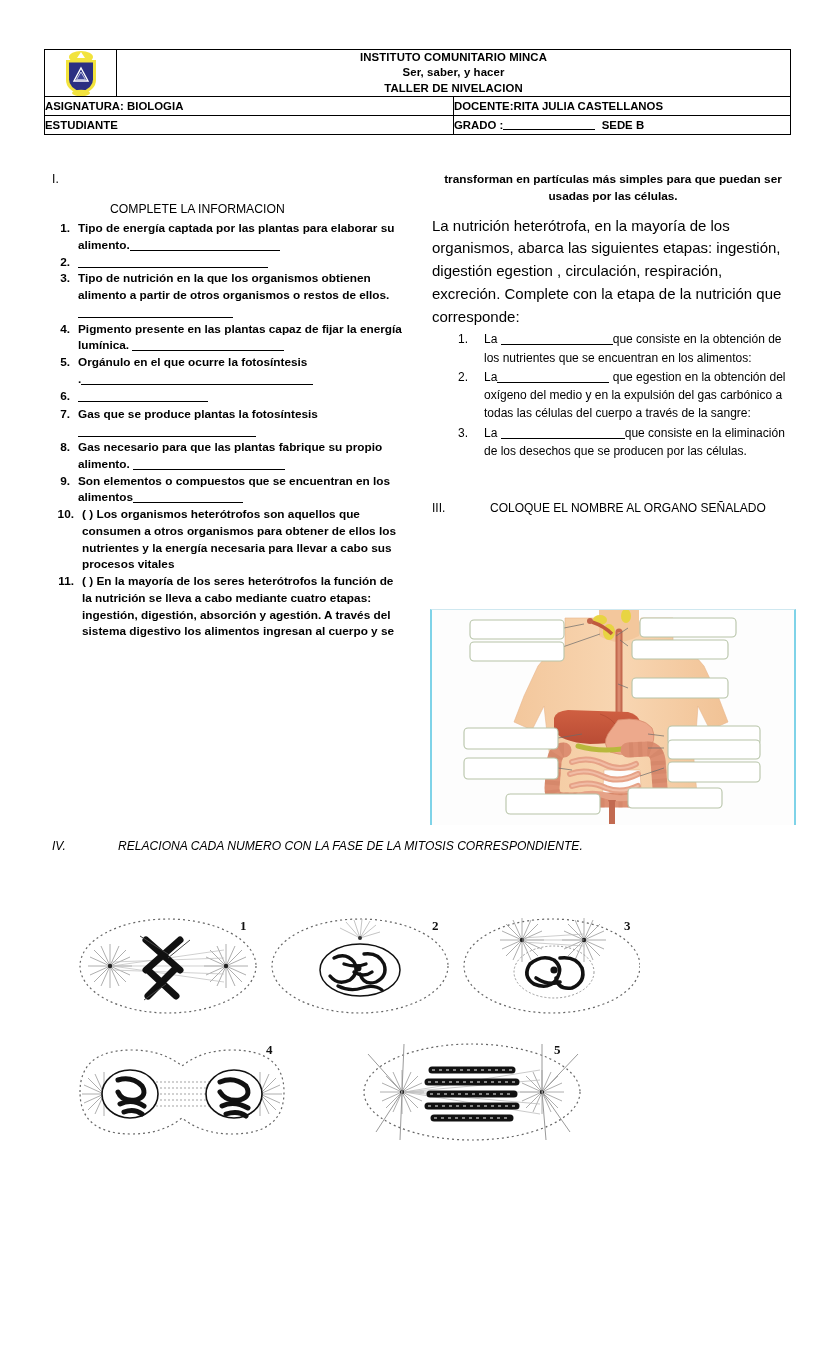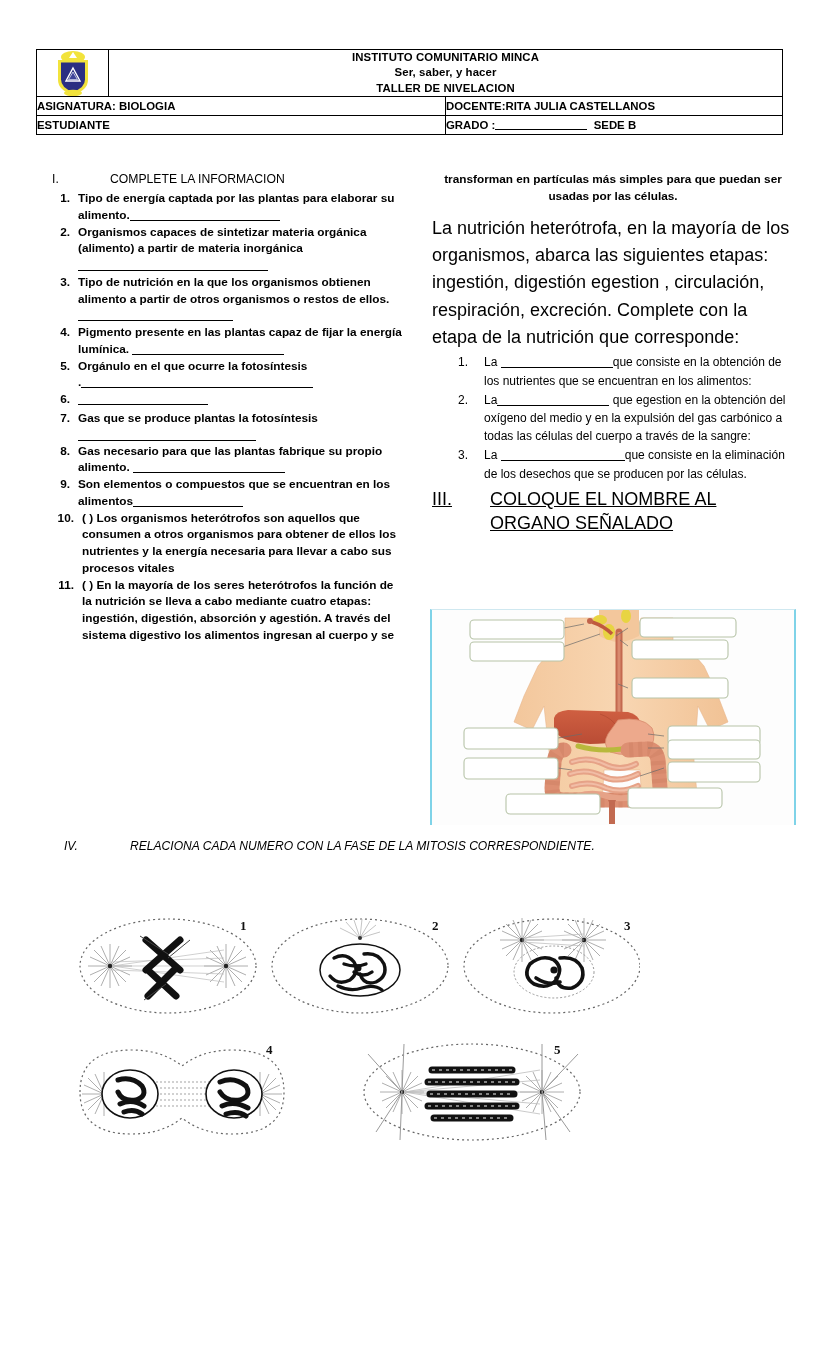--- a/index.html
+++ b/index.html
@@ -11,21 +11,21 @@
     width: 828px; height: 1363px;
     position: relative;
     font-family: "Liberation Sans", sans-serif;
     color: #000;
     overflow: hidden;
   }
 
   
   .hdr-table {
     position: absolute;
-    left: 36px; top: 49px;
+    left: 44px; top: 49px;
     width: 747px;
     border-collapse: collapse;
     table-layout: fixed;
   }
   .hdr-table td {
     border: 1.6px solid #000;
     padding: 0;
     vertical-align: middle;
   }
   .logo-cell {
@@ -70,21 +70,21 @@
   .col-left  { left: 52px;  top: 171px; width: 352px; }
   .col-right { left: 432px; top: 171px; width: 362px; }
 
   .sec-head {
     display: flex;
     font-weight: normal;
     font-size: 12.2px;
     margin-bottom: 2px;
   }
   .sec-head .rn { width: 58px; flex: 0 0 58px; }
-  .sec-head .tx { flex: 1; }
+  .sec-head .tx { flex: 1; margin-top: 30px; }
   .sec-head.bold .tx { font-weight: bold; }
 
   ol.qlist {
     list-style: none;
     margin: 0; padding: 0;
   }
   ol.qlist > li {
     display: flex;
     font-weight: bold;
     font-size: 11.8px;
@@ -106,21 +106,21 @@
   }
   .ul-block {
     display: block;
     border-bottom: 1.4px solid #000;
     height: 13px;
     margin-top: 1px;
   }
 
   .para {
     font-weight: normal;
-    font-size: 18px;
+    font-size: 15px;
     line-height: 1.52;
     margin: 10px 0 2px 0;
   }
 
   ol.rlist {
     list-style: none;
     margin: 0; padding: 0 0 0 26px;
     font-weight: normal;
     font-size: 12px;
     line-height: 1.52;
@@ -130,44 +130,43 @@
     margin-bottom: 1px;
   }
   ol.rlist > li .num {
     flex: 0 0 26px; width: 26px;
     text-align: left;
   }
   ol.rlist > li .body { flex: 1; }
 
   .sec3 {
     display: flex;
-    font-size: 18px;
-    margin-top: 4px;
-    text-decoration: underline;
+    font-size: 12px;
+    margin-top: 40px;
   }
   .sec3 .rn { flex: 0 0 58px; width: 58px; }
   .sec3 .tx { flex: 1; line-height: 1.35; }
 
   
   .diagram {
     position: absolute;
     left: 430px; top: 609px;
     width: 366px; height: 216px;
     background: #fdfdfd;
     border-left: 2px solid #7fd3e8;
     border-top: 1px solid #cfe8f0;
     border-right: 2px solid #7fd3e8;
     overflow: hidden;
   }
   .diagram svg { display: block; }
 
   
   .sec4 {
     position: absolute;
-    left: 64px; top: 839px;
+    left: 52px; top: 839px;
     width: 700px;
     display: flex;
     font-style: italic;
     font-size: 12.1px;
   }
   .sec4 .rn { flex: 0 0 66px; width: 66px; }
   .sec4 .tx { flex: 1; }
 
   .mitosis {
     position: absolute;
@@ -219,21 +218,21 @@
     <span class="tx">COMPLETE LA INFORMACION</span>
   </div>
 
   <ol class="qlist">
     <li>
       <span class="num">1.</span>
       <span class="body"><span>Tipo de energía captada por las plantas para elaborar su alimento.</span><span class="ul-line" style="width:150px"></span></span>
     </li>
     <li>
       <span class="num">2.</span>
-      <span class="body"><span>Organismos capaces de sintetizar materia orgánica (alimento) a partir de materia inorgánica</span><span class="ul-line" style="width:190px"></span></span>
+      <span class="body"><span class="ul-line" style="width:190px"></span></span>
     </li>
     <li>
       <span class="num">3.</span>
       <span class="body"><span>Tipo de nutrición en la que los organismos obtienen alimento a partir de otros organismos o restos de ellos.</span><span class="ul-line" style="width:155px"></span></span>
     </li>
     <li>
       <span class="num">4.</span>
       <span class="body"><span>Pigmento presente en las plantas capaz de fijar la energía lumínica.</span> <span class="ul-line" style="width:152px"></span></span>
     </li>
     <li>

